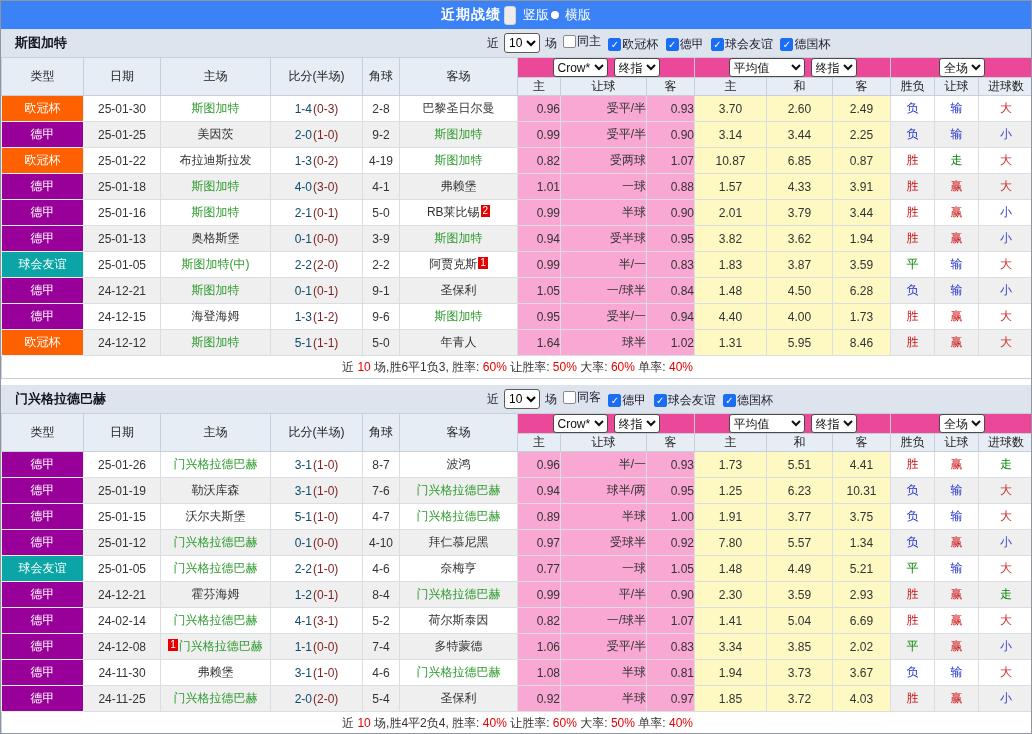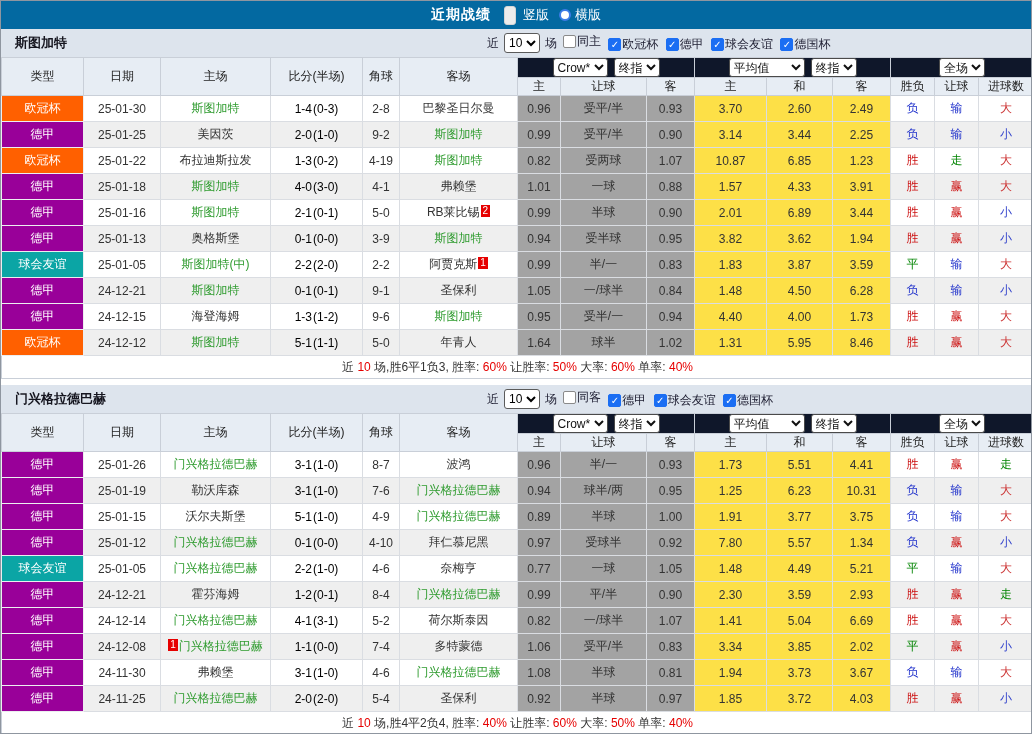--- a/index.html
+++ b/index.html
@@ -1,20 +1,20 @@
 <!DOCTYPE html>
 <html><head>
 <meta charset="utf-8">
 <style>
   * { box-sizing: border-box; margin: 0; padding: 0; }
   body { background:#fff; font-family:"Liberation Sans","DejaVu Sans",sans-serif; }
   .page { width:1032px; height:734px; border:1px solid #8f96a0; background:#fff; overflow:hidden; }
 
   
-  .topbar { height:28px; background:#0369a1; display:flex; align-items:center; justify-content:center; gap:10px; color:#fff; }
+  .topbar { height:28px; background:#3b82f6; display:flex; align-items:center; justify-content:center; color:#fff; }
   .topbar .title { font-size:14px; font-weight:bold; letter-spacing:1px; }
   .radio-group { display:flex; align-items:center; gap:4px; font-size:13px; cursor:default; }
   .radio { width:12px; height:12px; border-radius:50%; display:inline-block; }
   .radio.sel { background:#ececec; border:1px solid #d5d5d5; }
   .radio.unsel { background:#fff; border:2px solid #3e7ce8; }
 
   
   .filterbar { height:28px; background:#dde4ed; position:relative; display:flex; align-items:center; font-size:12px; color:#1b1b2f; }
   .filterbar .team-title { font-size:13px; font-weight:bold; margin-left:14px; color:#15151f; }
   .filterbar .controls { position:absolute; left:486px; display:flex; align-items:center; gap:2px; white-space:nowrap; }
@@ -22,32 +22,32 @@
   .cbwrap { display:inline-flex; align-items:center; margin-left:4px; cursor:default; }
   .cb { width:13px; height:13px; border:1px solid #8a8a8a; border-radius:2px; background:#fff; display:inline-block; text-align:center; }
   .cb.checked { background:#1b6ef3; border-color:#1b6ef3; }
   .cb.checked::before { content:"✓"; color:#fff; font-size:10px; font-weight:bold; line-height:12px; display:block; }
   .cbl { margin-left:1px; }
 
   
   table { border-collapse:collapse; table-layout:fixed; width:100%; font-size:12px; color:#333; }
   th, td { border:1px solid #c9cfd8; text-align:center; overflow:hidden; white-space:nowrap; }
   thead th { background:#e7edf4; font-weight:normal; color:#222; }
-  thead tr.selrow th { height:20px; background:#0f172a; }
+  thead tr.selrow th { height:20px; background:#ec4899; }
   thead tr.selrow th.side { background:#e7edf4; }
   thead tr.lblrow th { height:18px; }
   .sel { font-size:12px; height:19px; border:1px solid #4a4a4a; border-radius:3px; background:#fff; color:#111; margin:0 3px; }
   tbody td { height:26px; border-color:#dadde2; }
   tbody td.league { color:#fff; border-color:#eceef0; }
   tbody tr:nth-child(even) td:not(.c-odds):not(.c-avg):not(.league) { background:#efefef; }
-  td.c-odds { background:#a3a3a3; }
-  td.c-avg  { background:#fde047; }
+  td.c-odds { background:#f9a8d4;text-align:right; }
+  td.c-avg  { background:#fef9c3; }
   .tname.focus { color:#2e9b2e; }
-  .score { color:#000000; }
-  .half { color:#000000; margin-left:1px; }
+  .score { color:#0c4a6e; }
+  .half { color:#7f1d1d; margin-left:1px; }
   .card { display:inline-block; background:#e60000; color:#fff; font-size:10px; line-height:12px; padding:0 2px; vertical-align:2px; }
   .card:empty { display:none; }
   .home .card { margin-right:1px; }
   .away .card { margin-left:1px; }
   tfoot td { height:23px; background:#fff; border-color:#c9cfd8; color:#333; }
   .sum-part.red { color:#e60000; }
   .gap { height:6px; background:#fff; }
 </style>
 </head>
 <body>
@@ -191,21 +191,21 @@
     <td>25-01-22</td>
     <td class="team home"><span class="tname">布拉迪斯拉发</span></td>
     <td><span class="score">1-3</span><span class="half">(0-2)</span></td>
     <td>4-19</td>
     <td class="team away"><span class="tname focus">斯图加特</span></td>
     <td class="c-odds">0.82</td>
     <td class="c-odds">受两球</td>
     <td class="c-odds">1.07</td>
     <td class="c-avg">10.87</td>
     <td class="c-avg">6.85</td>
-    <td class="c-avg">1.23</td>
+    <td class="c-avg">0.87</td>
     <td class="res" style="color: rgb(204, 17, 17);">胜</td>
     <td class="res" style="color: rgb(2, 132, 2);">走</td>
     <td class="res" style="color: rgb(204, 51, 51);">大</td>
   </tr>
 
   <tr>
     <td class="league" style="background: rgb(153, 0, 153);">德甲</td>
     <td>25-01-18</td>
     <td class="team home"><span class="tname focus">斯图加特</span></td>
     <td><span class="score">4-0</span><span class="half">(3-0)</span></td>
@@ -226,21 +226,21 @@
     <td class="league" style="background: rgb(153, 0, 153);">德甲</td>
     <td>25-01-16</td>
     <td class="team home"><span class="tname focus">斯图加特</span></td>
     <td><span class="score">2-1</span><span class="half">(0-1)</span></td>
     <td>5-0</td>
     <td class="team away"><span class="tname">RB莱比锡</span><span class="card">2</span></td>
     <td class="c-odds">0.99</td>
     <td class="c-odds">半球</td>
     <td class="c-odds">0.90</td>
     <td class="c-avg">2.01</td>
-    <td class="c-avg">6.89</td>
+    <td class="c-avg">3.79</td>
     <td class="c-avg">3.44</td>
     <td class="res" style="color: rgb(204, 17, 17);">胜</td>
     <td class="res" style="color: rgb(204, 17, 17);">赢</td>
     <td class="res" style="color: rgb(51, 68, 204);">小</td>
   </tr>
 
   <tr>
     <td class="league" style="background: rgb(153, 0, 153);">德甲</td>
     <td>25-01-13</td>
     <td class="team home"><span class="tname">奥格斯堡</span></td>
@@ -473,21 +473,21 @@
     <td class="res" style="color: rgb(34, 51, 204);">负</td>
     <td class="res" style="color: rgb(34, 51, 204);">输</td>
     <td class="res" style="color: rgb(204, 51, 51);">大</td>
   </tr>
 
   <tr>
     <td class="league" style="background: rgb(153, 0, 153);">德甲</td>
     <td>25-01-15</td>
     <td class="team home"><span class="tname">沃尔夫斯堡</span></td>
     <td><span class="score">5-1</span><span class="half">(1-0)</span></td>
-    <td>4-9</td>
+    <td>4-7</td>
     <td class="team away"><span class="tname focus">门兴格拉德巴赫</span></td>
     <td class="c-odds">0.89</td>
     <td class="c-odds">半球</td>
     <td class="c-odds">1.00</td>
     <td class="c-avg">1.91</td>
     <td class="c-avg">3.77</td>
     <td class="c-avg">3.75</td>
     <td class="res" style="color: rgb(34, 51, 204);">负</td>
     <td class="res" style="color: rgb(34, 51, 204);">输</td>
     <td class="res" style="color: rgb(204, 51, 51);">大</td>
@@ -542,21 +542,21 @@
     <td class="c-avg">2.30</td>
     <td class="c-avg">3.59</td>
     <td class="c-avg">2.93</td>
     <td class="res" style="color: rgb(204, 17, 17);">胜</td>
     <td class="res" style="color: rgb(204, 17, 17);">赢</td>
     <td class="res" style="color: rgb(2, 132, 2);">走</td>
   </tr>
 
   <tr>
     <td class="league" style="background: rgb(153, 0, 153);">德甲</td>
-    <td>24-12-14</td>
+    <td>24-02-14</td>
     <td class="team home"><span class="tname focus">门兴格拉德巴赫</span></td>
     <td><span class="score">4-1</span><span class="half">(3-1)</span></td>
     <td>5-2</td>
     <td class="team away"><span class="tname">荷尔斯泰因</span></td>
     <td class="c-odds">0.82</td>
     <td class="c-odds">一/球半</td>
     <td class="c-odds">1.07</td>
     <td class="c-avg">1.41</td>
     <td class="c-avg">5.04</td>
     <td class="c-avg">6.69</td>

